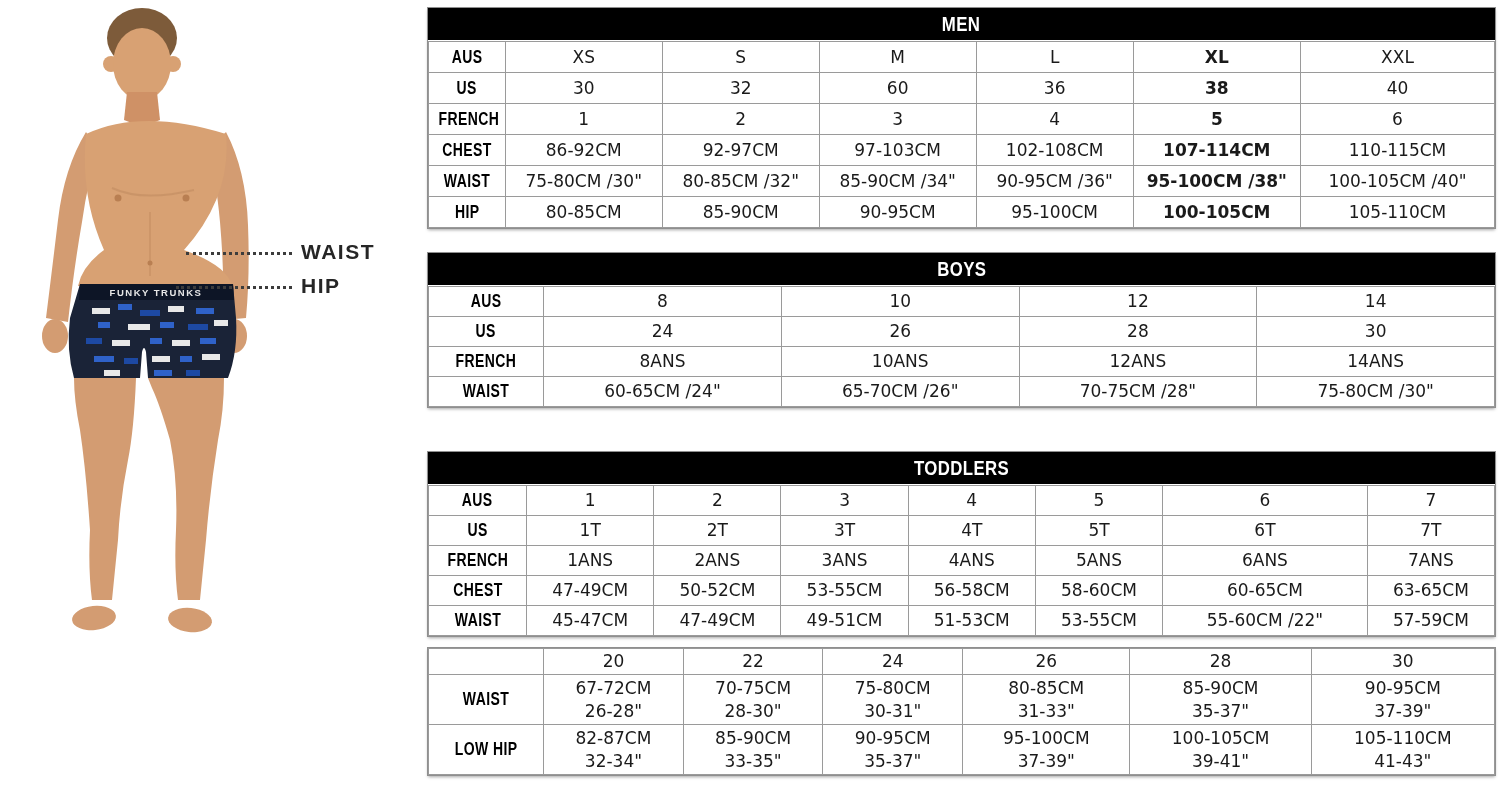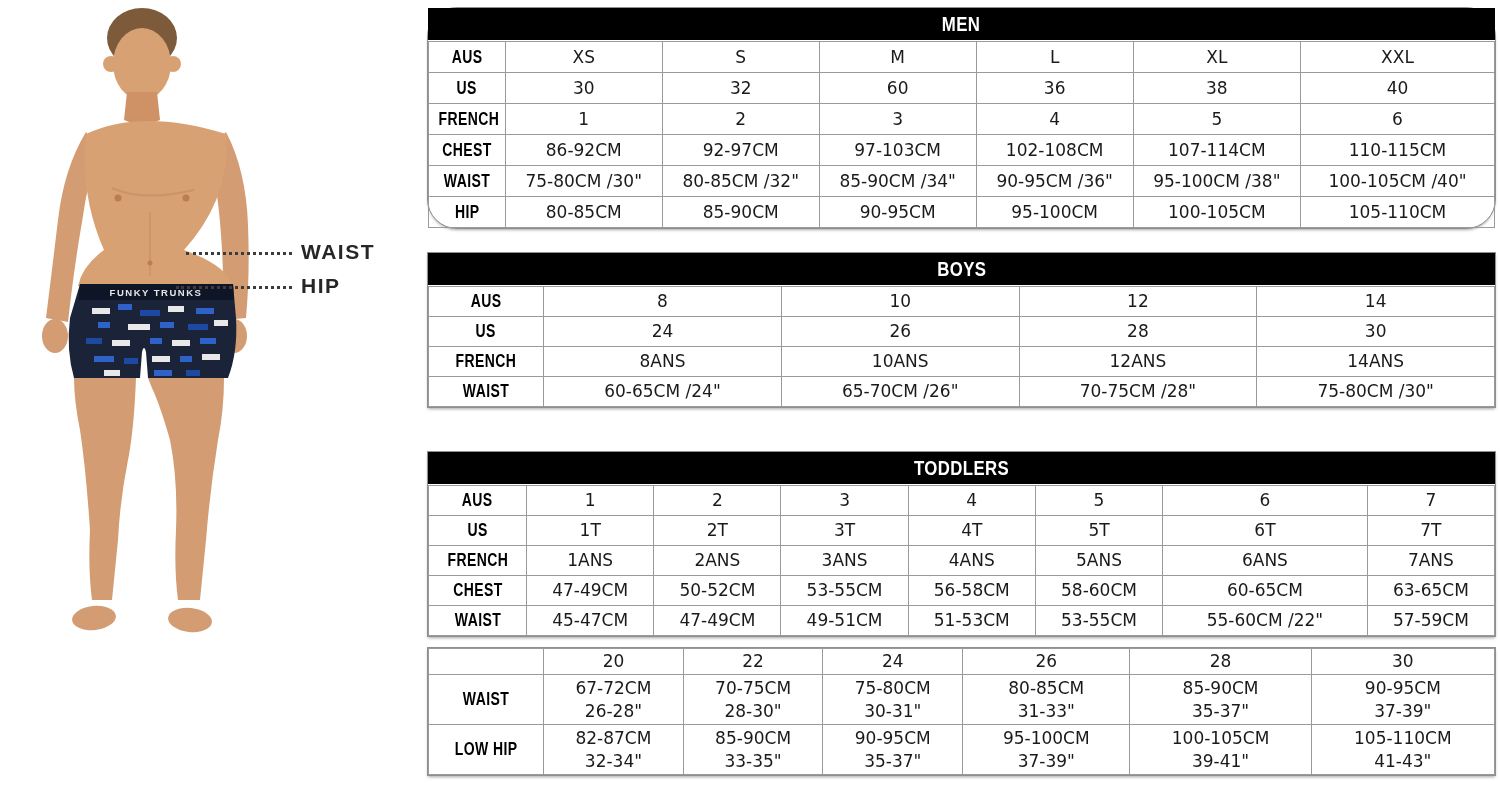--- a/index.html
+++ b/index.html
@@ -26,21 +26,21 @@
   #waist-label { left:301px; top:240px; }
   #hip-label   { left:301px; top:274px; }
 
   
   .size-table {
     position:absolute; left:427px; width:1069px;
     background:#ffffff;
     border:1px solid #8f8f8f;
     box-shadow:0 2px 3px -1px rgba(0,0,0,.35);
   }
-  #table-men      { top:7px;border-radius:30px; }
+  #table-men      { top:7px; }
   #table-boys     { top:252px; }
   #table-toddlers { top:451px; }
   #table-apex     { top:647px; }
 
   .tbl-header {
     height:33px; background:#000000; color:#ffffff;
     display:flex; align-items:center; justify-content:center;
     font-family:"Liberation Sans", sans-serif;
     font-weight:bold; font-size:21px;
     border-bottom:1px solid #ffffff;
@@ -64,21 +64,21 @@
   }
 
   #table-men tr      { height:31px; }
   #table-boys tr     { height:30px; }
   #table-toddlers tr { height:30px; }
   #table-apex tr     { height:50px;padding-left:32px; }
   #table-apex tr:first-child { height:26px; }
 
   
   #table-men td:nth-child(1)      { width:7.2%; }
-  #table-men td:nth-child(6)      { width:15.7%; }
+  #table-men td:nth-child(6)      { width:15.7%;font-weight:bold; }
   #table-men td:nth-child(7)      { width:18.2%; }
   #table-boys td:nth-child(1)     { width:10.8%; }
   #table-toddlers td:nth-child(1) { width:9.2%; }
   #table-toddlers td:nth-child(7) { width:19.2%; }
   #table-apex td:nth-child(1)     { width:10.8%; }
   #table-apex td:nth-child(5)     { width:15.7%; }
   #table-apex td:nth-child(6)     { width:17.0%; }
   #table-apex td:nth-child(7)     { width:17.2%; }
 </style>
 </head>

